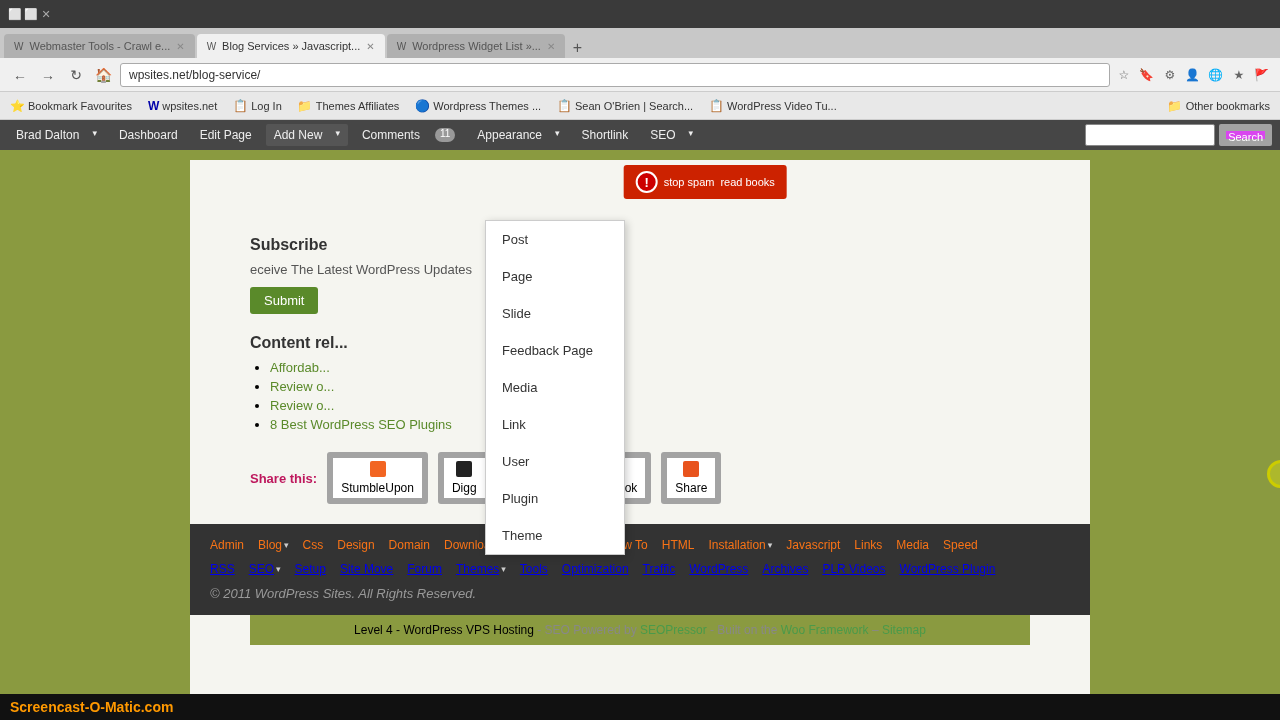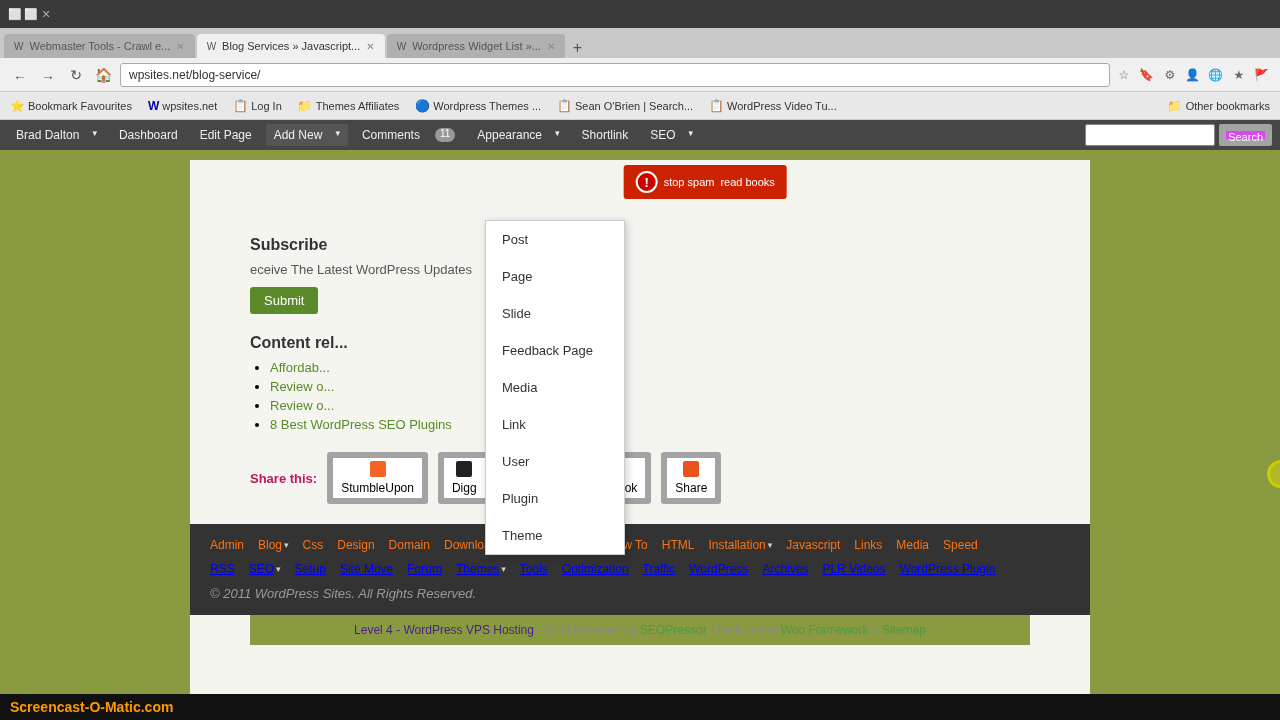--- a/index.html
+++ b/index.html
@@ -313,21 +313,21 @@
           <a href="#">Traffic</a>
           <a href="#">WordPress</a>
           <a href="#">Archives</a>
           <a href="#">PLR Videos</a>
           <a href="#">WordPress Plugin</a>
         </div>
         <div class="footer-copy">© 2011 WordPress Sites. All Rights Reserved.</div>
       </div>
 
       <div style="text-align:center; padding:8px; font-size:12px; color:#aaa; background:#8a9a40;">
-        <a href="#" style="color:#4c1d95; text-decoration:none;margin-top:24px;">Level 4 - WordPress VPS Hosting</a>
+        <a href="#" style="color:#000000; text-decoration:none;margin-top:24px;">Level 4 - WordPress VPS Hosting</a>
         <span style="color:#888;"> - SEO Powered by </span>
         <a href="#" style="color:#4a9a4a; text-decoration:none;">SEOPressor</a>
         <span style="color:#888;"> - Built on the </span>
         <a href="#" style="color:#4a9a4a; text-decoration:none;">Woo Framework</a>
         <span style="color:#888;"> – </span>
         <a href="#" style="color:#4a9a4a; text-decoration:none;">Sitemap</a>
       </div>
 
     </div>
   </div>

